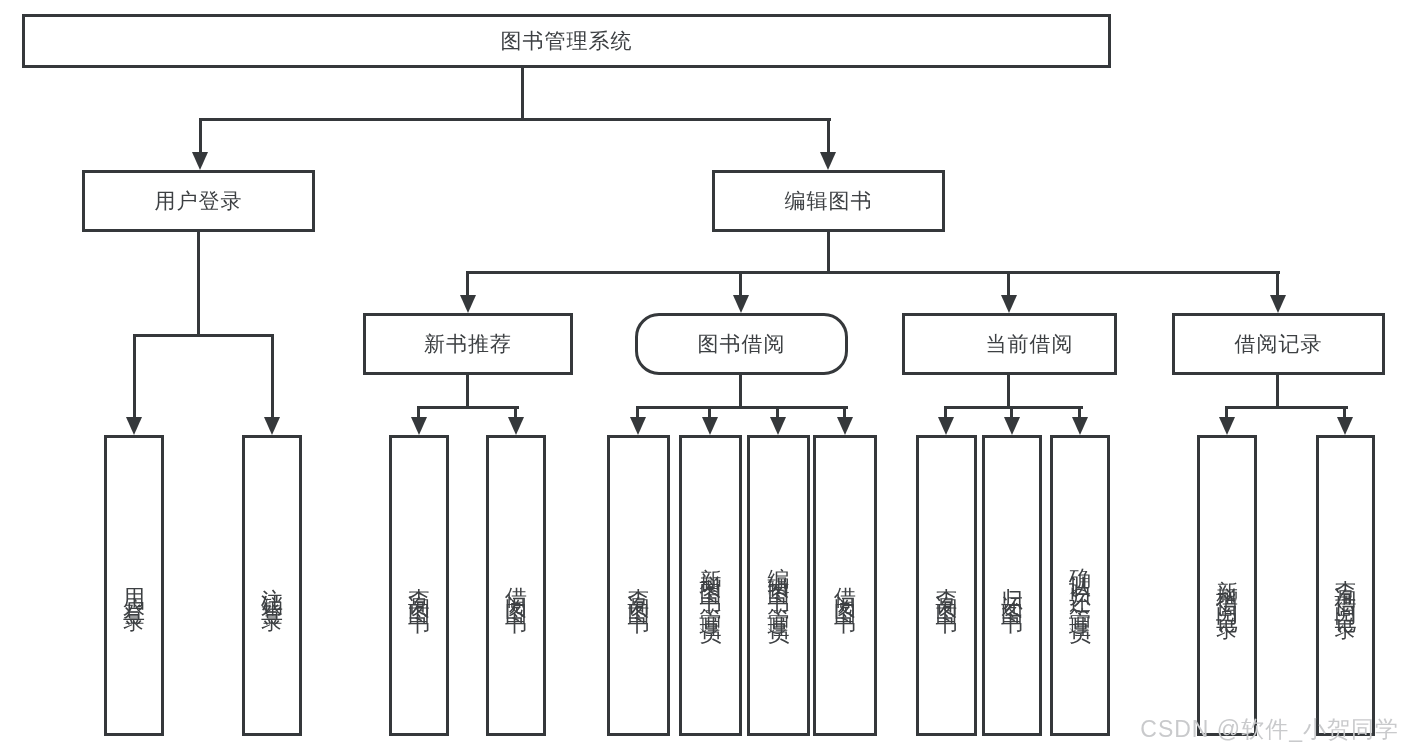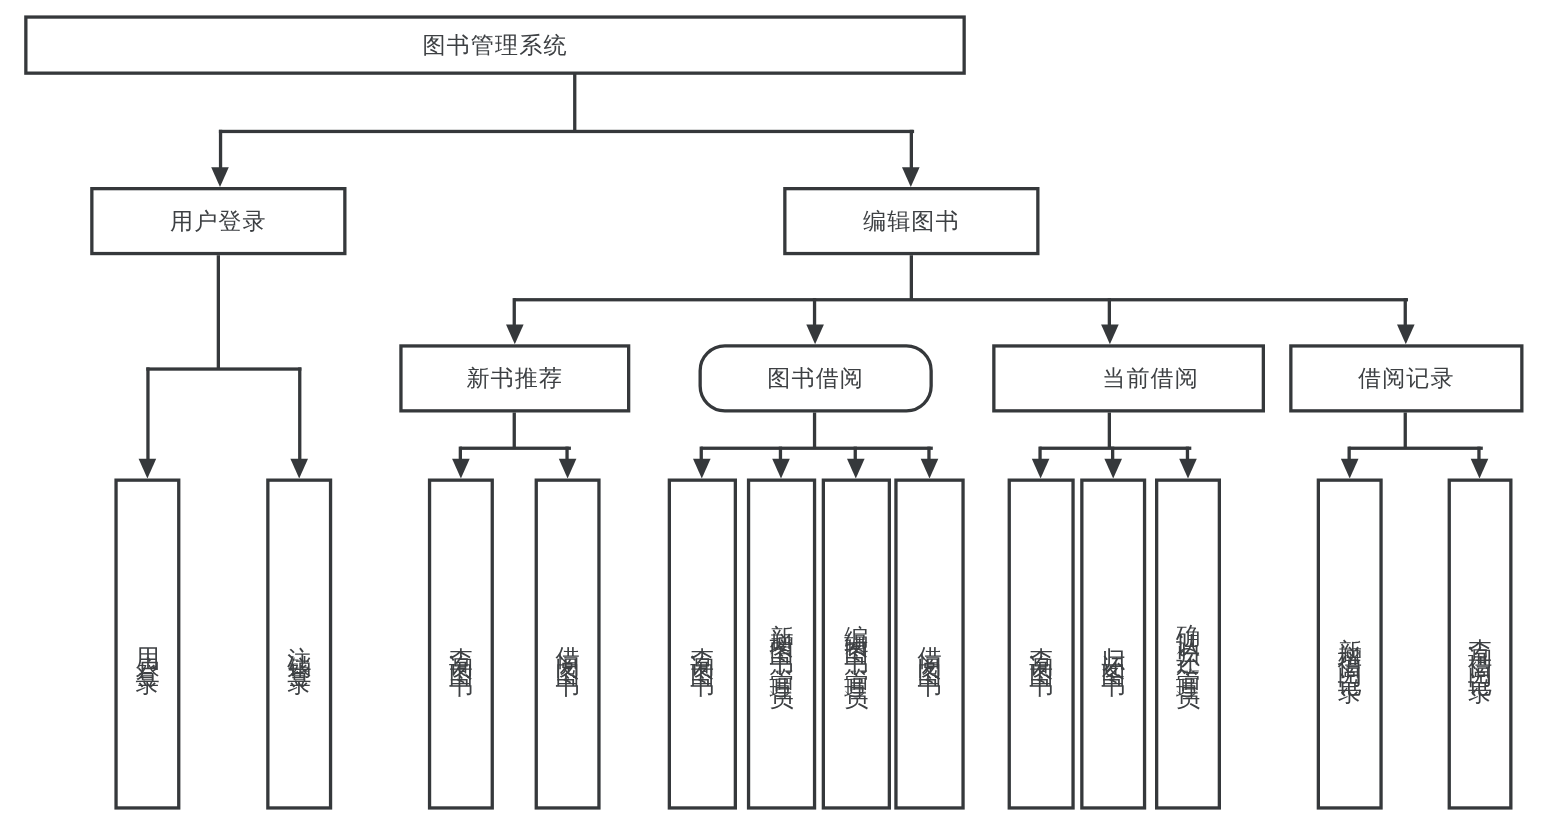--- a/index.html
+++ b/index.html
@@ -59,21 +59,21 @@
     letter-spacing:1px;
     z-index:10;
     white-space:nowrap;
   }
 </style>
 </head>
 <body>
 
 <div class="canvas" style="--line: #35383b; --text: #3d4043; --bg: #ffffff; --wm: #c9cacc;">
 
-  <div class="box" style="left:22px; top:14px; width:856px; height:54px;font-family:Liberation Mono, monospace;">
+  <div class="box" style="left:22px; top:14px; width:1089px; height:54px;font-family:Liberation Mono, monospace;">
     <span class="hlabel">图书管理系统</span>
   </div>
 
   <div class="line" style="left:521px; top:67px; width:3px; height:52px;"></div>
   <div class="line" style="left:199px; top:118px; width:632px; height:3px;"></div>
   <div class="line" style="left:199px; top:118px; width:3px; height:36px;"></div>
   <div class="arrow" style="left:192px; top:152px;"></div>
   <div class="line" style="left:827px; top:118px; width:3px; height:36px;"></div>
   <div class="arrow" style="left:820px; top:152px;"></div>
 
@@ -101,21 +101,21 @@
   <div class="arrow" style="left:1001px; top:295px;"></div>
   <div class="line" style="left:1276px; top:271px; width:3px; height:26px;"></div>
   <div class="arrow" style="left:1270px; top:295px;"></div>
 
   <div class="box" style="left:363px; top:313px; width:210px; height:62px;">
     <span class="hlabel">新书推荐</span>
   </div>
   <div class="box" style="left:635px; top:313px; width:213px; height:62px;border-radius:24px;">
     <span class="hlabel">图书借阅</span>
   </div>
-  <div class="box" style="left:902px; top:313px; width:248px; height:62px;padding-left:40px;">
+  <div class="box" style="left:902px; top:313px; width:215px; height:62px;padding-left:40px;">
     <span class="hlabel">当前借阅</span>
   </div>
   <div class="box" style="left:1172px; top:313px; width:213px; height:62px;">
     <span class="hlabel">借阅记录</span>
   </div>
 
   <div class="line" style="left:466px; top:375px; width:3px; height:32px;"></div>
   <div class="line" style="left:418px; top:406px; width:101px; height:3px;"></div>
   <div class="line" style="left:417px; top:406px; width:3px; height:13px;"></div>
   <div class="arrow" style="left:411px; top:417px;"></div>
@@ -186,14 +186,15 @@
     <span class="vlabel">确认归还（管理员）</span>
   </div>
 
   <div class="box" style="left:1197px; top:435px; width:60px; height:301px;">
     <span class="vlabel">新增借阅记录</span>
   </div>
   <div class="box" style="left:1316px; top:435px; width:59px; height:301px;">
     <span class="vlabel">查询借阅记录</span>
   </div>
 
+  <div class="watermark">CSDN @软件_小贺同学</div>
 
 </div>
 
 </body></html>

